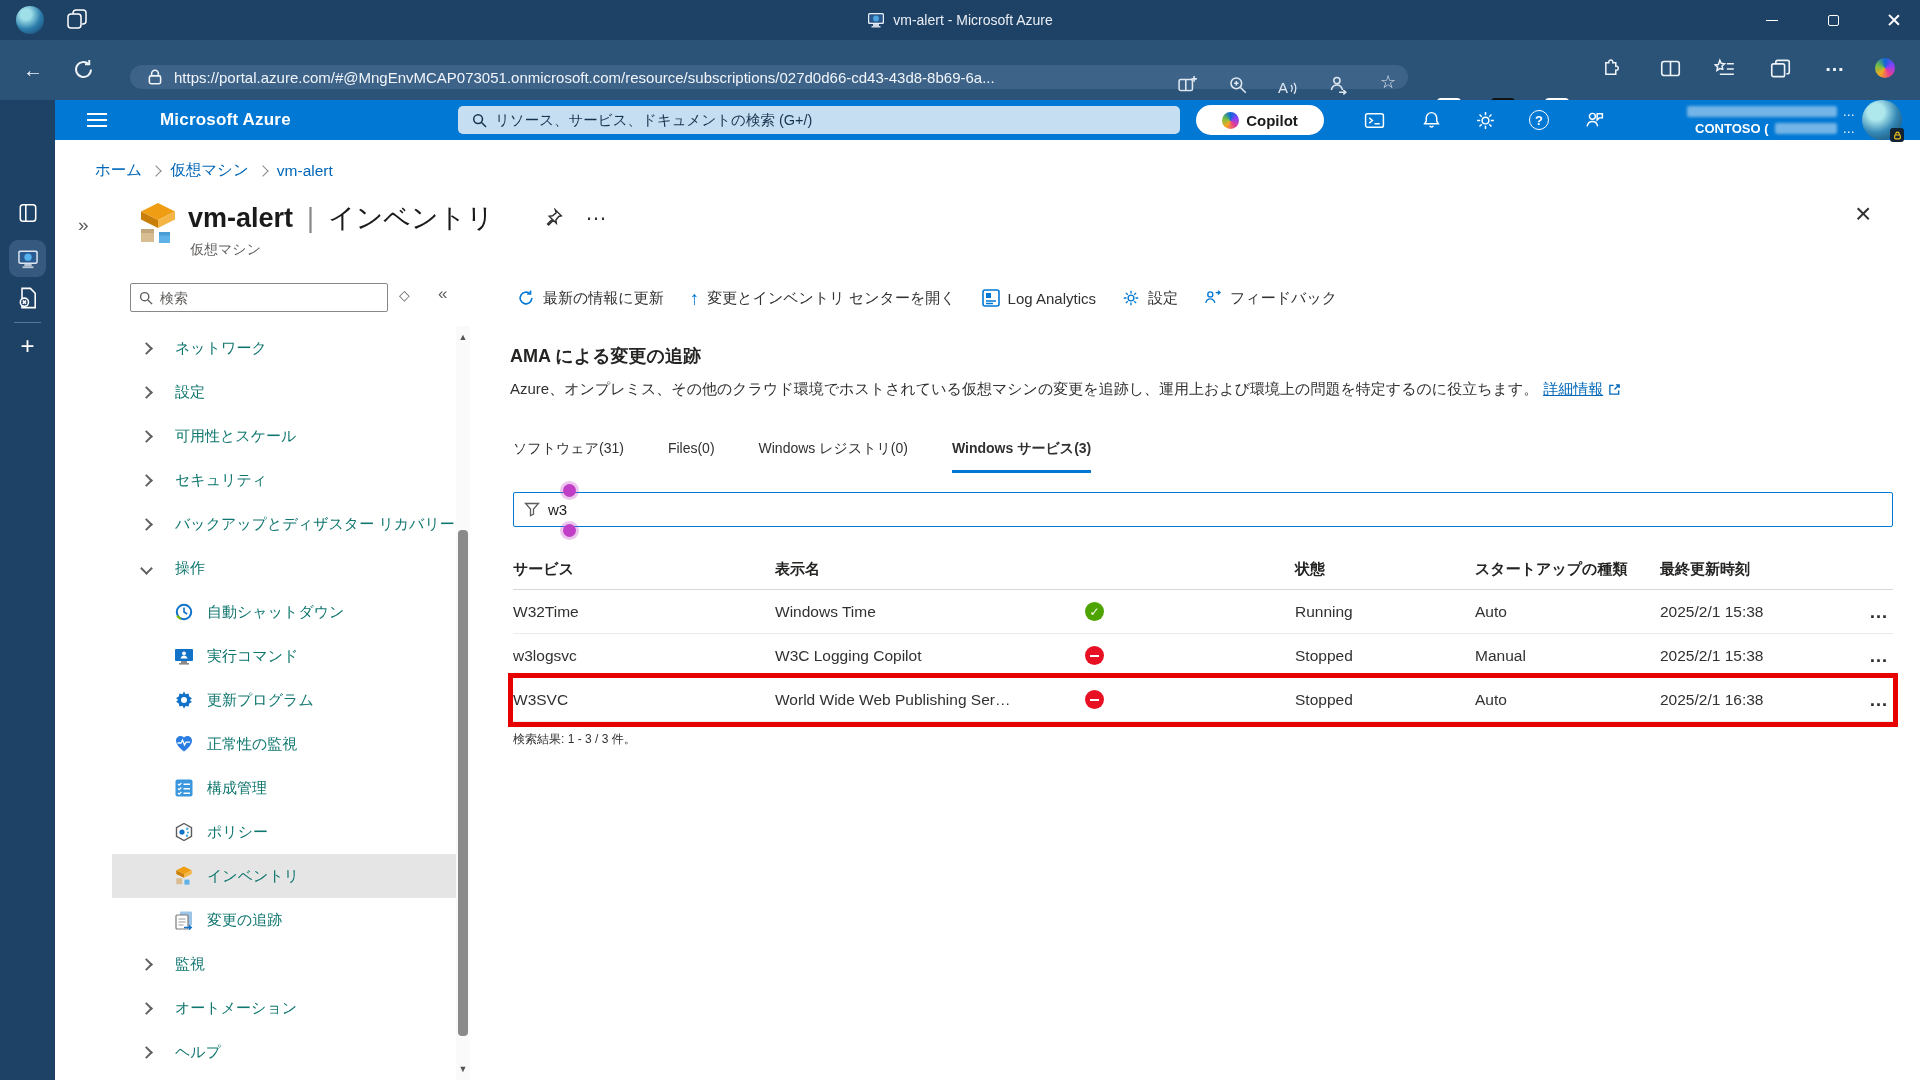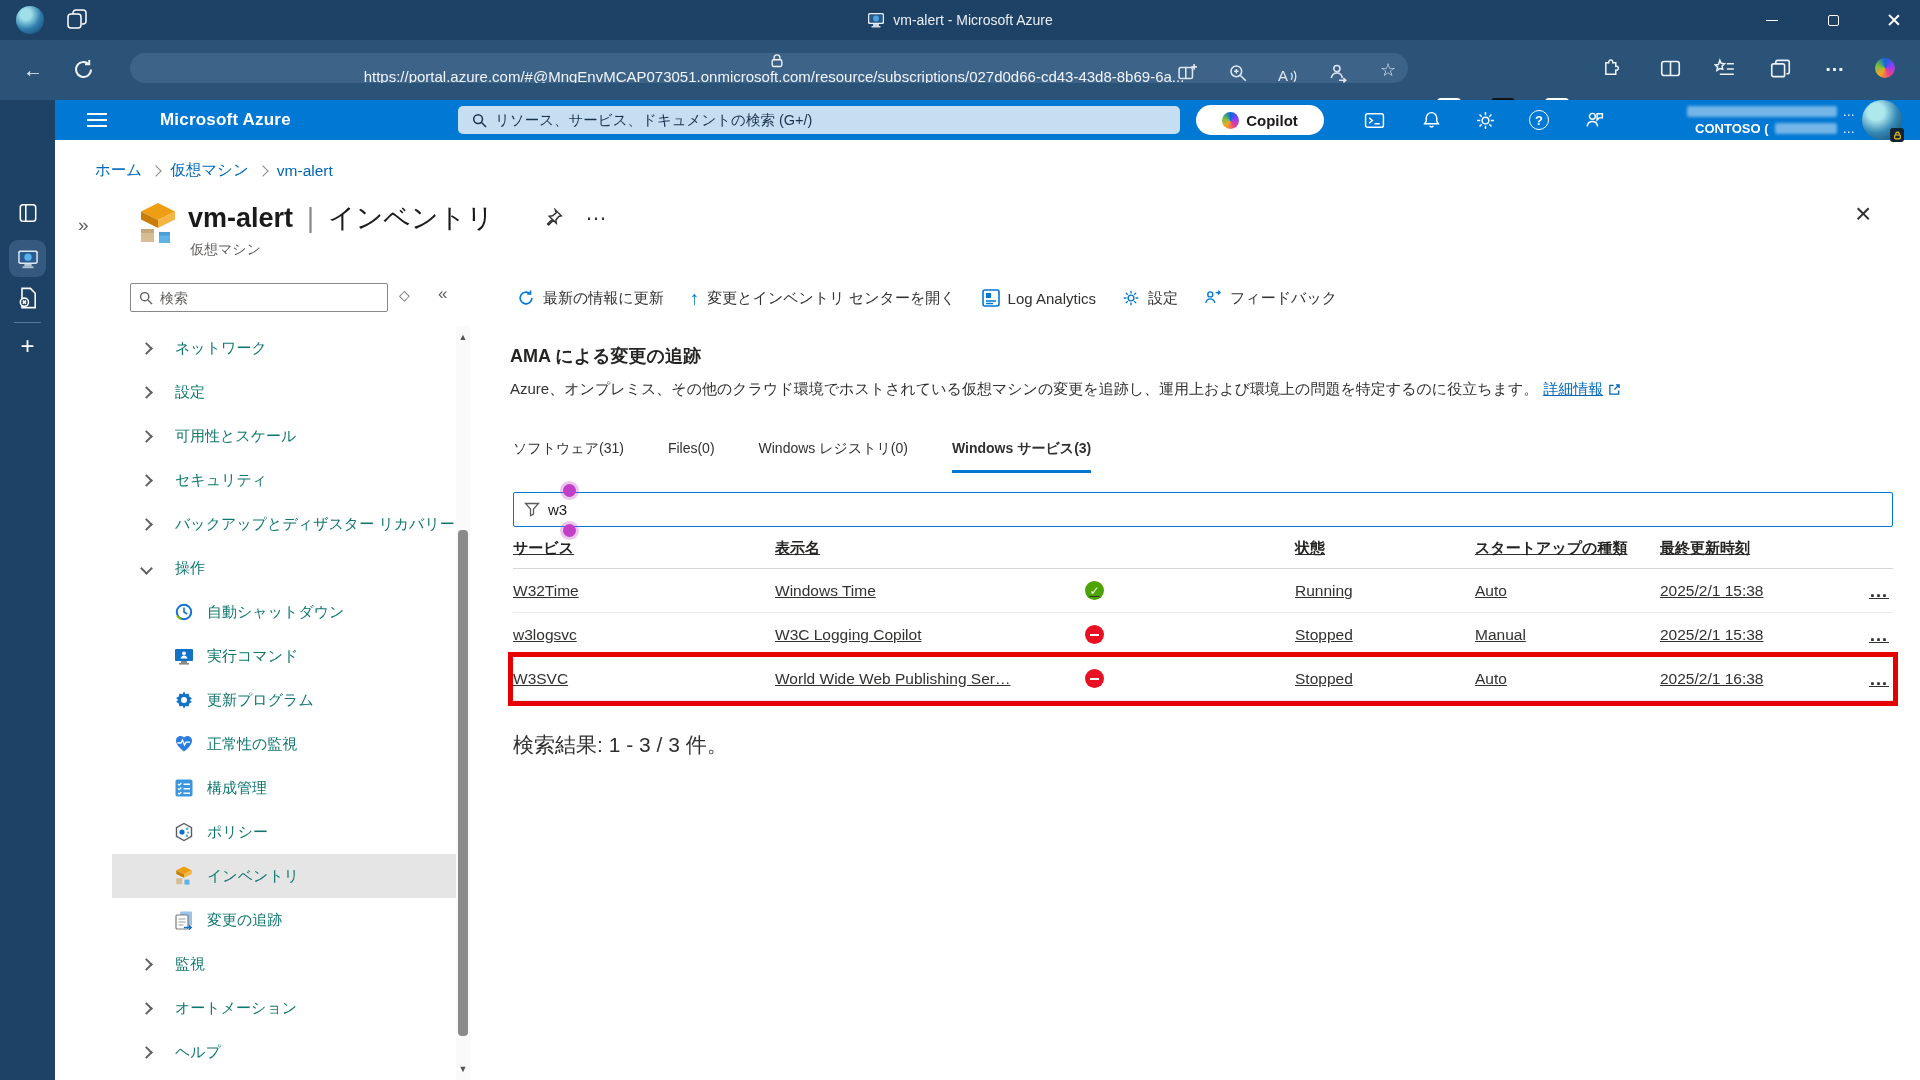--- a/index.html
+++ b/index.html
@@ -21,21 +21,21 @@
   .winbtn{position:absolute;top:0;width:46px;height:40px;display:flex;align-items:center;justify-content:center;}
   .win-min i{display:block;width:12px;height:0;border-top:1.6px solid #fff;}
   .win-max i{display:block;width:11px;height:11px;border:1.6px solid #fff;border-radius:2px;}
   .win-close i{position:relative;display:block;width:14px;height:14px;}
   .win-close i::before,.win-close i::after{content:"";position:absolute;left:6px;top:0;width:1.6px;height:14px;background:#fff;}
   .win-close i::before{transform:rotate(45deg);} .win-close i::after{transform:rotate(-45deg);}
 
   
   .navbar{position:absolute;left:0;top:40px;width:1920px;height:60px;background:var(--chrome-mid);}
   .nav-ic{position:absolute;top:15px;color:#eef3f8;font-size:20px;line-height:30px;text-align:center;width:30px;height:30px;}
-  .urlpill{position:absolute;left:130px;top:13px;width:1278px;height:30px;border-radius:19px;background:var(--pill);display:flex;align-items:center;color:#f1f5fa;flex-direction:column;}
+  .urlpill{position:absolute;left:130px;top:25px;width:1278px;height:24px;border-radius:19px;background:var(--pill);display:flex;align-items:center;color:#f1f5fa;}
   .url-text{font-size:15px;margin-left:10px;white-space:nowrap;overflow:hidden;max-width:1000px;}
   .pill-ic{position:absolute;top:10px;width:20px;height:20px;}
   .ext-tile{position:absolute;top:58px;width:24px;height:24px;border-radius:4px;display:flex;align-items:center;justify-content:center;font-weight:bold;}
   .tile-tx{background:#fff;color:#2557a7;font-size:11px;letter-spacing:0;}
   .tile-az{background:#101214;color:#2e8de0;font-size:13px;font-style:italic;}
   .tile-az .pl{position:absolute;right:2px;bottom:1px;color:#f08c1a;font-size:10px;font-style:normal;font-weight:bold;}
   .tile-jump{background:#fff;color:#222;font-size:6px;}
   .copilot-dot{width:20px;height:20px;border-radius:50%;background:conic-gradient(#0b68d8,#8a3ffc,#e83d8d,#f5a623,#76c043,#0b68d8);}
 
   
@@ -107,30 +107,30 @@
   
   .c-head{position:absolute;left:510px;top:344px;font-size:18px;font-weight:bold;color:#252423;}
   .c-desc{position:absolute;left:510px;top:380px;font-size:15px;color:#323130;display:flex;align-items:center;gap:5px;white-space:nowrap;}
   .c-desc a{color:var(--link);text-decoration:underline;}
   .tabs{position:absolute;left:513px;top:440px;display:flex;gap:44px;font-size:14px;height:33px;}
   .tab{color:#323130;padding-bottom:9px;cursor:pointer;}
   .tab.active{font-weight:bold;border-bottom:3px solid var(--accent);}
   .filter{position:absolute;left:513px;top:492px;width:1380px;height:35px;border:1px solid var(--accent);border-radius:2px;display:flex;align-items:center;gap:8px;padding-left:10px;background:#fff;}
   .filter input{border:0;outline:none;font-size:15px;color:#1a1a1a;width:1280px;font-family:inherit;}
   .selhandle{position:absolute;width:13px;height:13px;border-radius:50%;background:var(--handle);box-shadow:0 0 0 3px rgba(192,63,198,.30);z-index:5;}
-  .table{position:absolute;left:513px;top:529px;width:1380px;text-decoration:underline;}
+  .table{position:absolute;left:513px;top:550px;width:1380px;}
   .trow{display:grid;grid-template-columns:262px 310px 210px 180px 185px 200px 1fr;align-items:center;height:44px;border-bottom:1px solid #edebe9;font-size:15.5px;color:#323130;}
   .thead{height:40px;font-weight:bold;font-size:15px;color:#252423;border-bottom:1px solid #d8d6d4;}
   .trow.hl{position:relative;z-index:2;box-shadow:0 0 0 5px var(--hl-red);background:#fff;}
   .sticon{width:19px;height:19px;border-radius:50%;display:flex;align-items:center;justify-content:center;color:#fff;}
   .sticon.run{background:var(--run-green);font-size:12px;font-weight:bold;}
   .sticon.stop{background:var(--stop-red);}
   .sticon.stop i{display:block;width:9px;height:0;border-top:2.4px solid #fff;}
   .rowmore{justify-self:end;padding-right:4px;font-size:19px;font-weight:bold;color:#323130;letter-spacing:1px;cursor:pointer;}
-  .result{position:absolute;left:513px;top:731px;font-size:21px;color:#323130;}
+  .result{position:absolute;left:513px;top:731px;font-size:12px;color:#323130;}
 </style>
 </head>
 <body>
 
 <div class="titlebar">
   <div class="tb-avatar"></div>
   <div class="tb-workspaces">
     <svg width="22" height="22" viewBox="0 0 22 22" fill="none" stroke="#fff" stroke-width="1.5">
       <rect x="2" y="5" width="13" height="14" rx="3"></rect>
         <path d="M7 5V4a3 3 0 0 1 3-3h7a3 3 0 0 1 3 3v8a3 3 0 0 1-3 3h-1"></path>

